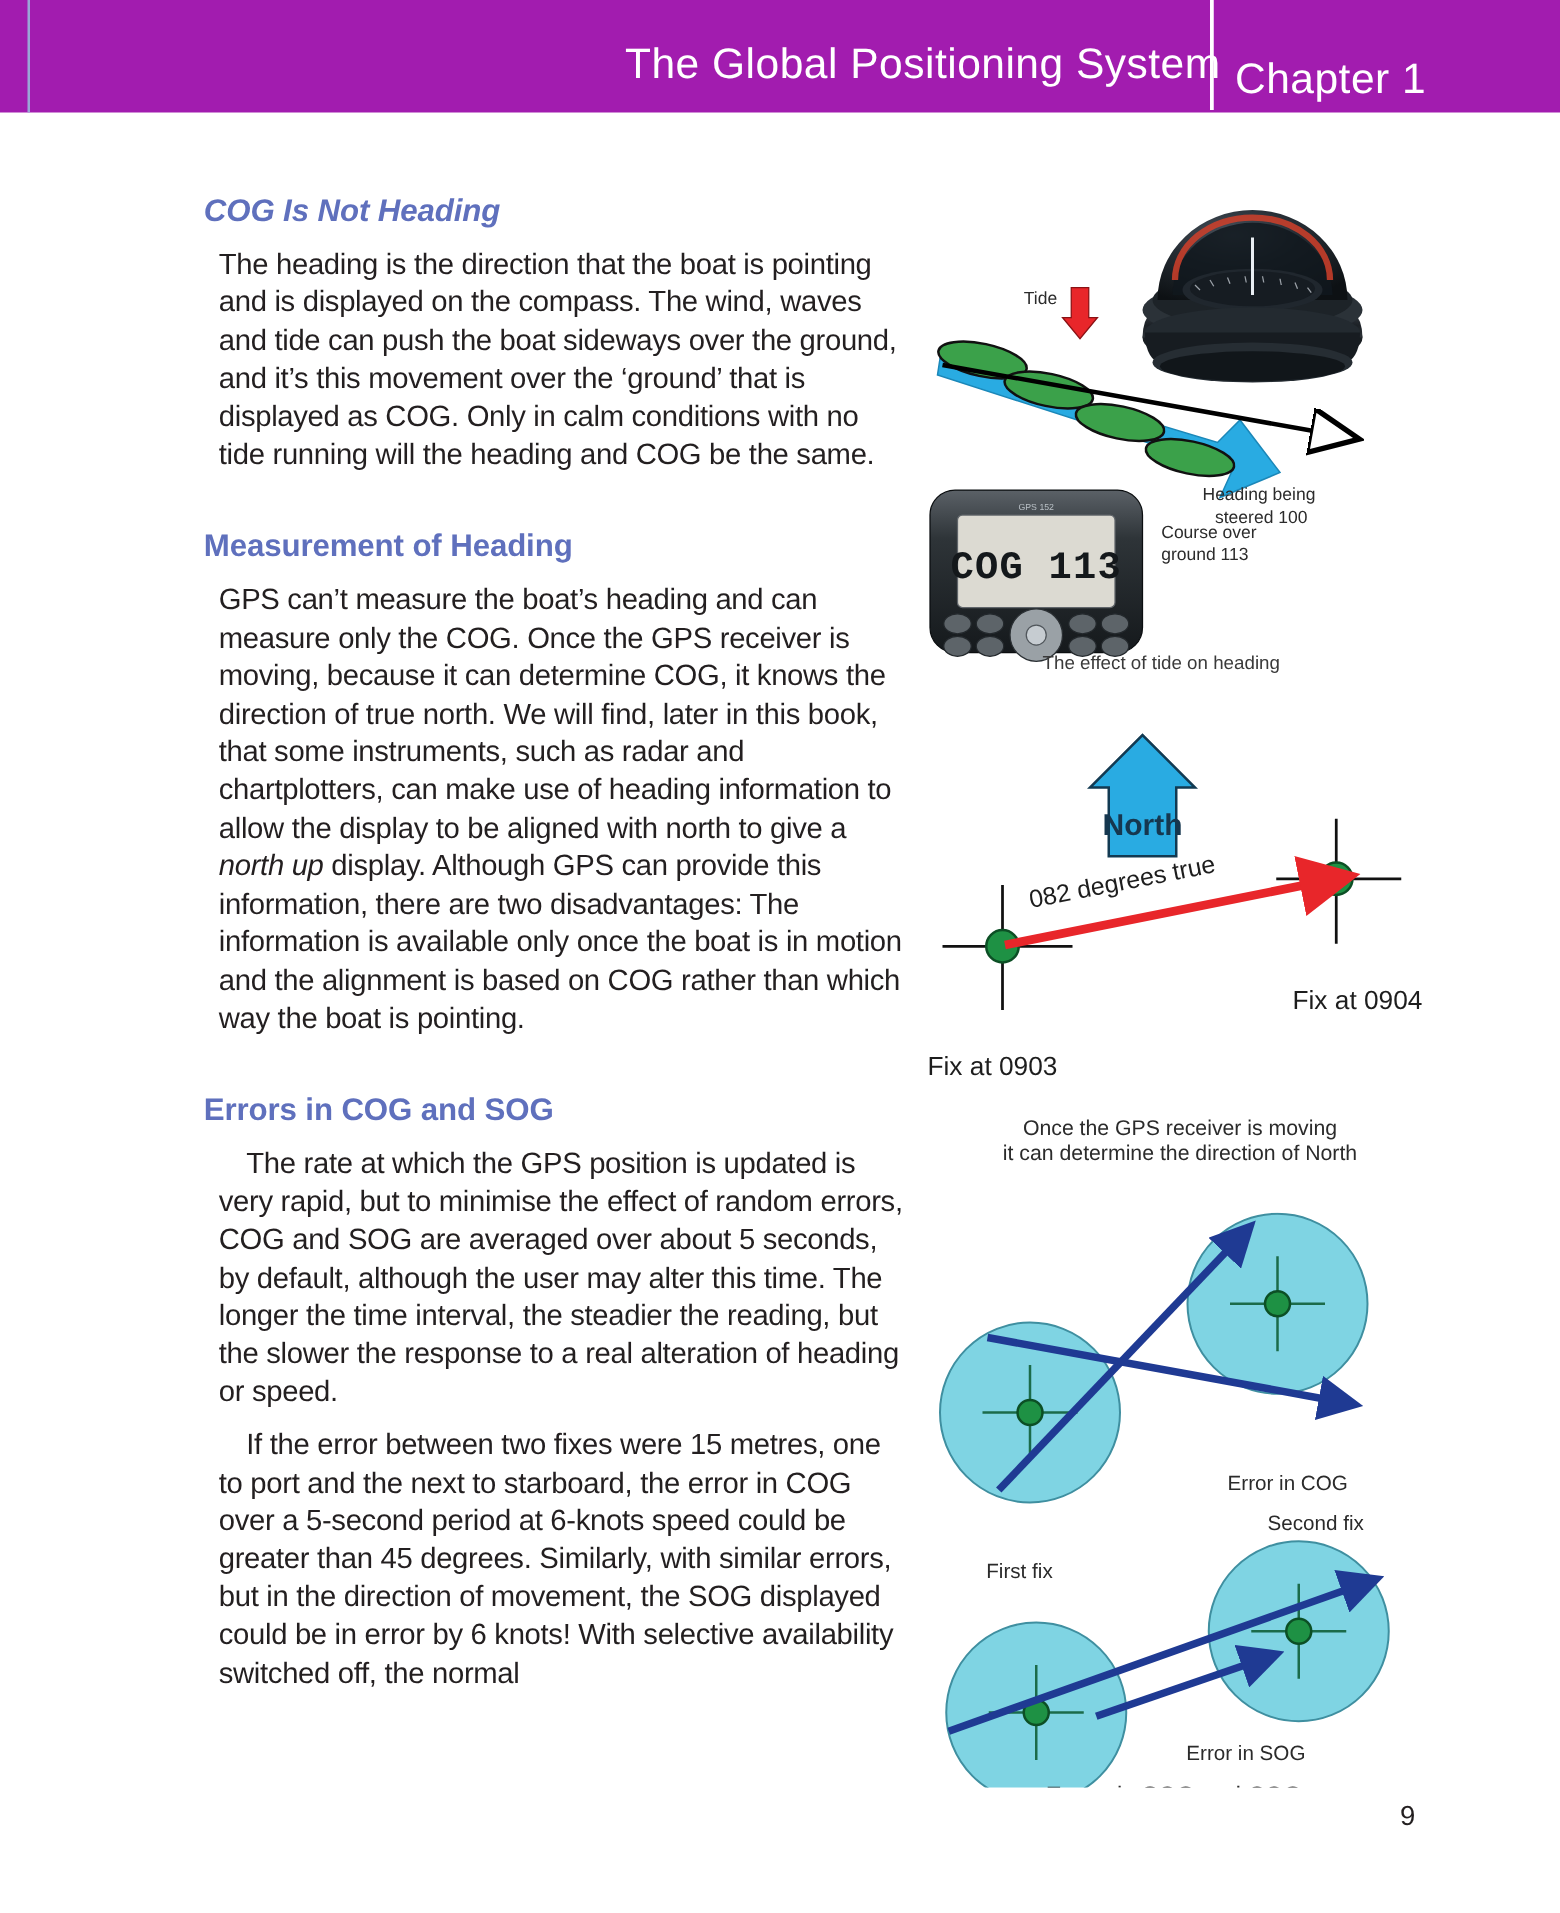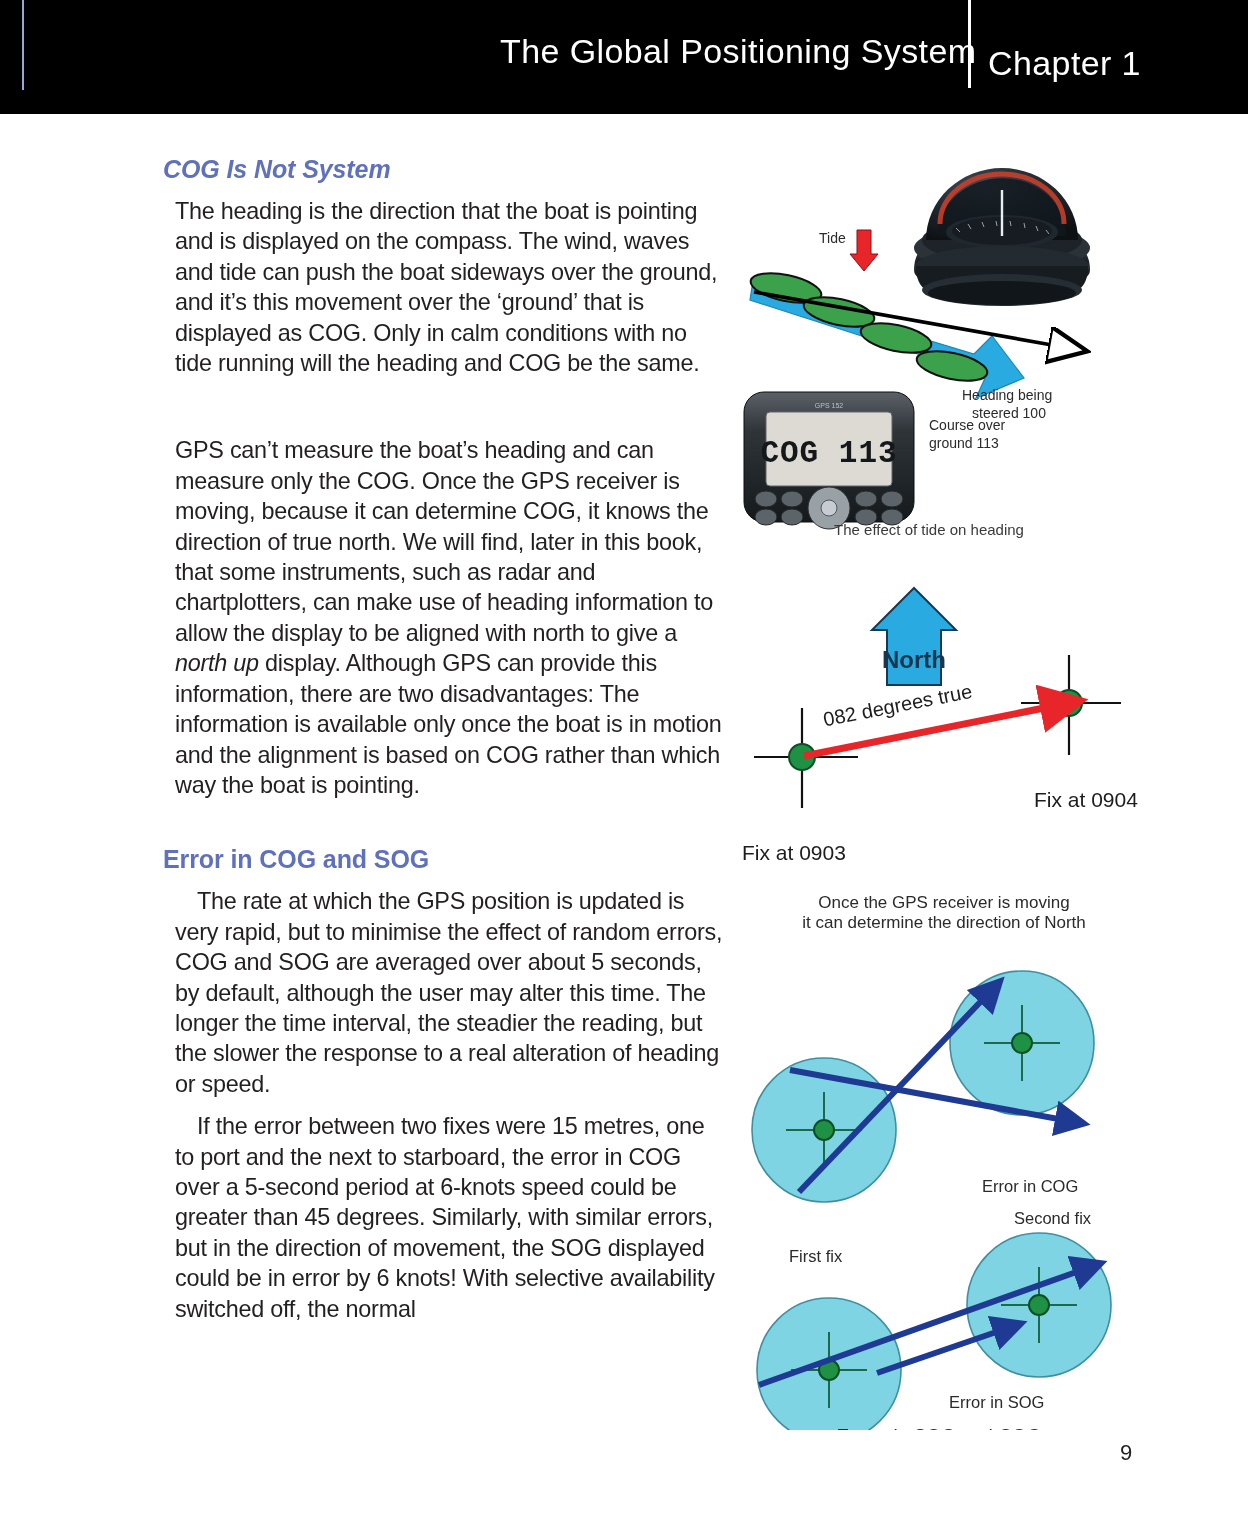--- a/index.html
+++ b/index.html
@@ -10,22 +10,22 @@
     width: 1248px; height: 1530px;
     position: relative;
     font-family: "Liberation Sans", sans-serif;
     overflow: hidden;
   }
 
   
   #header-band {
     position: absolute;
     left: 0; top: 0;
-    width: 1248px; height: 114px;
-    background: #000000;
+    width: 1248px; height: 90px;
+    background: #a21caf;
   }
   #header-left-rule {
     position: absolute;
     left: 22px; top: 0;
     width: 2px; height: 90px;
     background: #9aa6d6;
   }
   #header-divider {
     position: absolute;
     left: 968px; top: 0px;
@@ -93,30 +93,31 @@
 
 <div id="header-band">
   <div id="header-left-rule"></div>
   <span class="hdr-txt" id="header-book-title">The Global Positioning System</span>
   <div id="header-divider"></div>
   <span class="hdr-txt" id="header-chapter">Chapter 1</span>
 </div>
 
 <div id="text-column">
 
-  <h2 class="sec-head italic">COG Is Not System</h2>
+  <h2 class="sec-head italic">COG Is Not Heading</h2>
   <p class="body-text">The heading is the direction that the boat is pointing and is displayed on the compass. The wind, waves and tide can push the boat sideways over the ground, and it’s this movement over the ‘ground’ that is displayed as COG. Only in calm conditions with no tide running will the heading and COG be the same.</p>
 
   <div class="sec-gap-1"></div>
 
+  <h2 class="sec-head">Measurement of Heading</h2>
   <p class="body-text"><span>GPS can’t measure the boat’s heading and can measure only the COG. Once the GPS receiver is moving, because it can determine COG, it knows the direction of true north. We will find, later in this book, that some instruments, such as radar and chartplotters, can make use of heading information to allow the display to be aligned with north to give a </span><span class="ital">north up</span><span> display. Although GPS can provide this information, there are two disadvantages: The information is available only once the boat is in motion and the alignment is based on COG rather than which way the boat is pointing.</span></p>
 
   <div class="sec-gap-2"></div>
 
-  <h2 class="sec-head">Error in COG and SOG</h2>
+  <h2 class="sec-head">Errors in COG and SOG</h2>
   <p class="body-text"><span class="indent"></span><span>The rate at which the GPS position is updated is very rapid, but to minimise the effect of random errors, COG and SOG are averaged over about 5 seconds, by default, although the user may alter this time. The longer the time interval, the steadier the reading, but the slower the response to a real alteration of heading or speed.</span></p>
   <p class="body-text"><span class="indent"></span><span>If the error between two fixes were 15 metres, one to port and the next to starboard, the error in COG over a 5-second period at 6-knots speed could be greater than 45 degrees. Similarly, with similar errors, but in the direction of movement, the SOG displayed could be in error by 6 knots! With selective availability switched off, the normal</span></p>
 </div>
 
 <div id="figures">
 
   <svg class="fig" style="left:0px; top:0px;" width="420" height="420" viewBox="0 0 420 420">
     <defs>
       <radialGradient id="domeGrad" cx="40%" cy="28%" r="78%">
         <stop offset="0%" stop-color="#4a5560"></stop>

